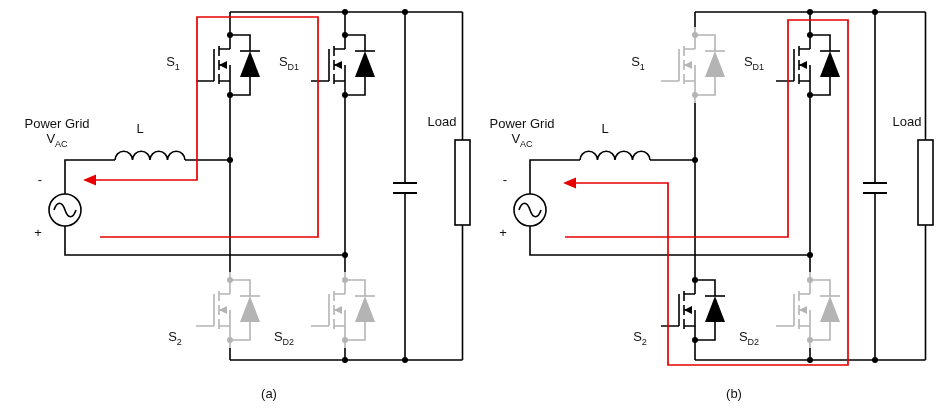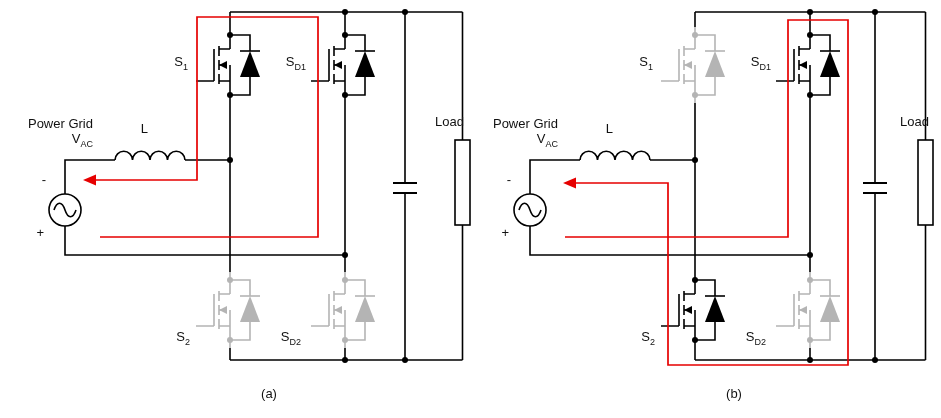--- a/index.html
+++ b/index.html
@@ -16,21 +16,21 @@
   .plate{fill:none;stroke:#000;stroke-width:2;}
   .box{fill:none;stroke:#000;stroke-width:1.6;}
   .dot{fill:#000;stroke:none;}
   .sym{fill:none;stroke:currentColor;stroke-width:1.6;}
   .symf{fill:currentColor;stroke:none;}
   .active{color:var(--c-active,#000);}
   .inactive{color:var(--c-inactive,#b4b4b4);}
   .redpath{fill:none;stroke:var(--c-path,#e60000);stroke-width:1.7;}
   .redhead{fill:var(--c-path,#e60000);stroke:none;}
   .lbl{
-    position:absolute;font-size:13px;line-height:14px;text-align:right;
+    position:absolute;font-size:13px;line-height:14px;text-align:center;
     white-space:nowrap;color:#111;
   }
   .lbl sub{font-size:9px;}
   .caption{position:absolute;font-size:13px;text-align:center;}
 </style>
 </head>
 <body>
 
 <div class="figure">
 

